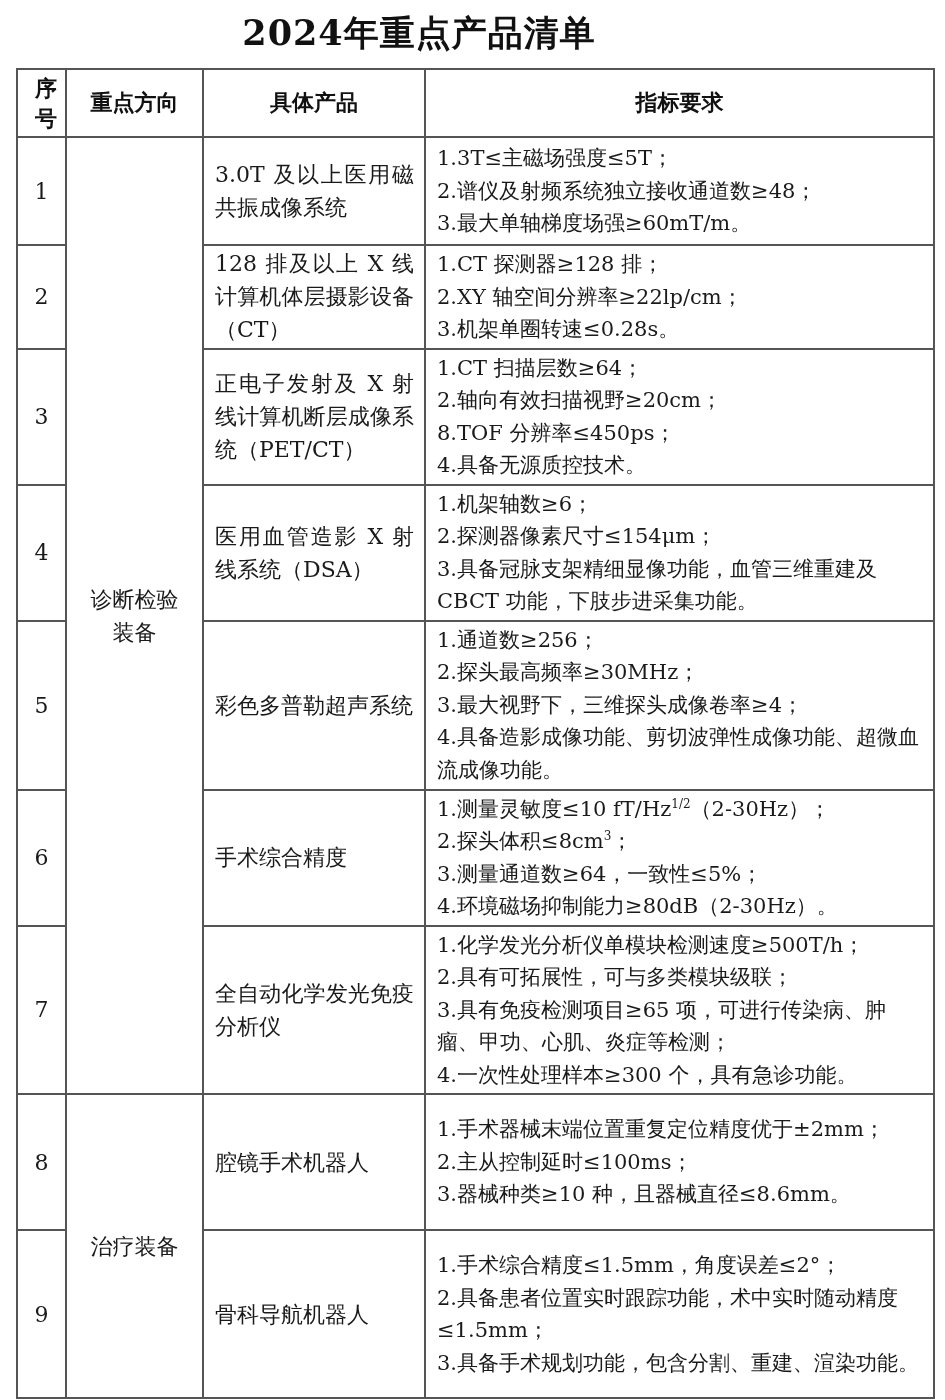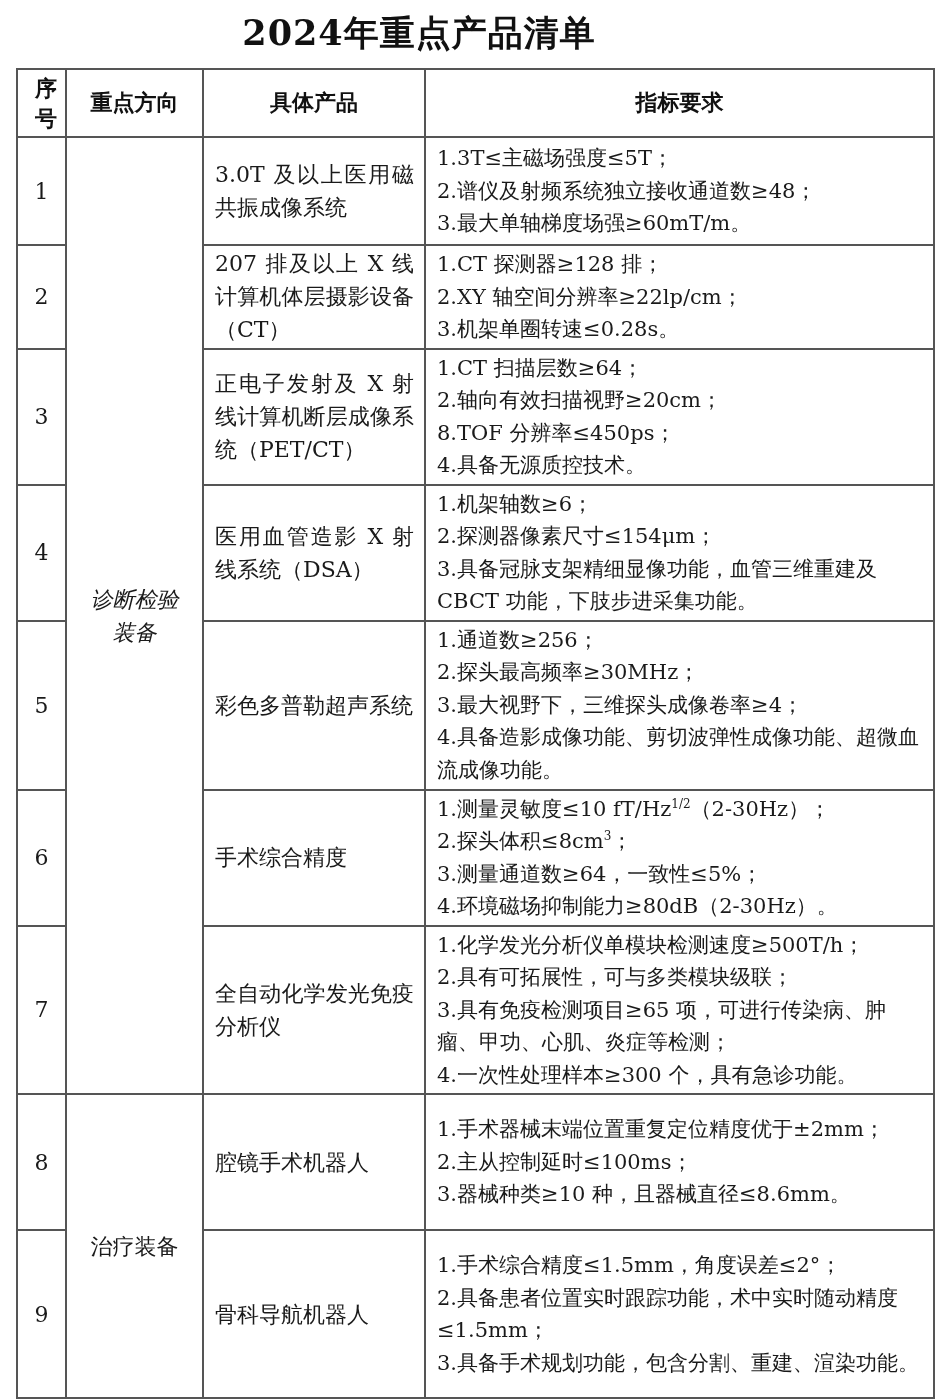--- a/index.html
+++ b/index.html
@@ -36,32 +36,32 @@
       <th class="seq" style="padding:0 8px;text-align:right;">序号</th>
       <th>重点方向</th>
       <th>具体产品</th>
       <th>指标要求</th>
     </tr>
   </thead>
   <tbody>
 
     <tr style="height:108px">
       <td class="num">1</td>
-      <td class="dir" rowspan="7" style="padding:0 16px;font-style:italic;">诊断检验装备</td>
+      <td class="dir" rowspan="7" style="padding:0 16px;">诊断检验装备</td>
       <td class="prod">3.0T 及以上医用磁共振成像系统</td>
       <td class="req">
         <span class="req-line">1.3T≤主磁场强度≤5T；</span>
         <span class="req-line">2.谱仪及射频系统独立接收通道数≥48；</span>
         <span class="req-line">3.最大单轴梯度场强≥60mT/m。</span>
       </td>
     </tr>
 
     <tr style="height:102px">
       <td class="num">2</td>
-      <td class="prod">207 排及以上 X 线计算机体层摄影设备（CT）</td>
+      <td class="prod">128 排及以上 X 线计算机体层摄影设备（CT）</td>
       <td class="req">
         <span class="req-line">1.CT 探测器≥128 排；</span>
         <span class="req-line">2.XY 轴空间分辨率≥22lp/cm；</span>
         <span class="req-line">3.机架单圈转速≤0.28s。</span>
       </td>
     </tr>
 
     <tr style="height:135px">
       <td class="num">3</td>
       <td class="prod">正电子发射及 X 射线计算机断层成像系统（PET/CT）</td>

